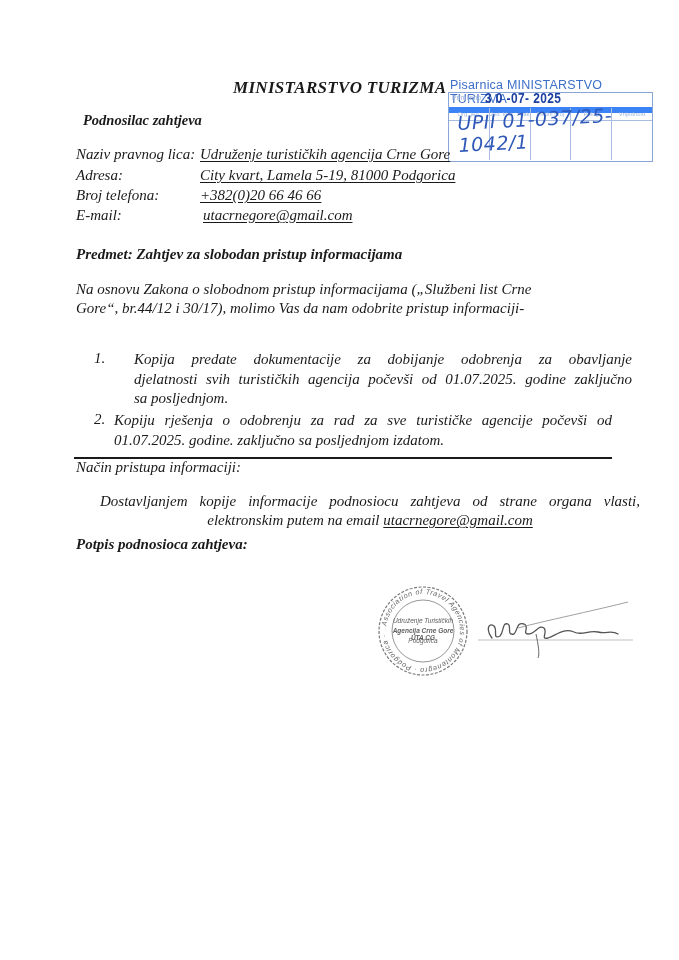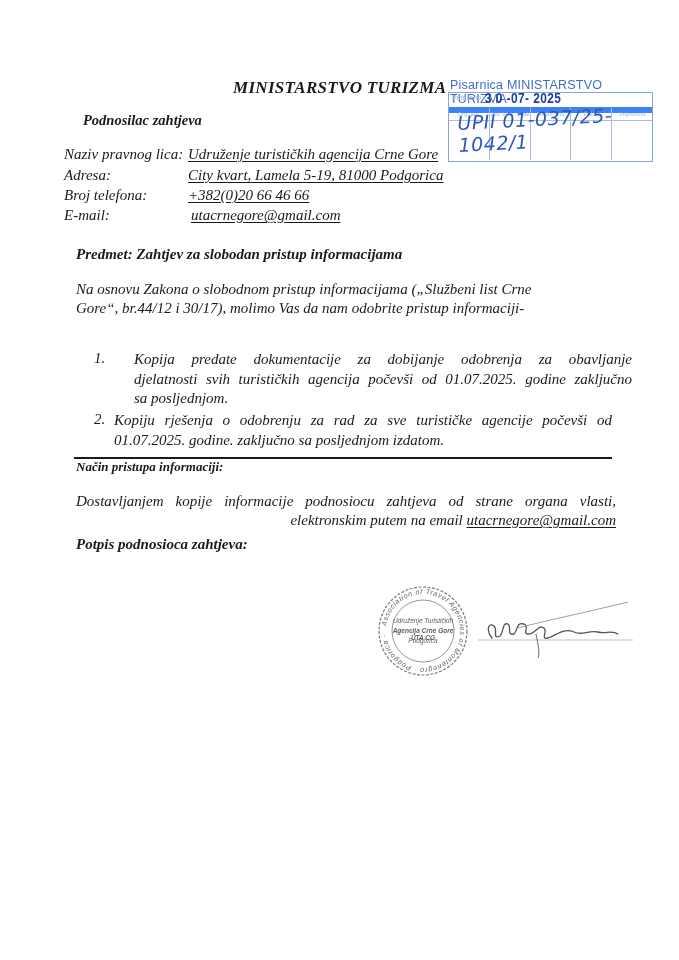--- a/index.html
+++ b/index.html
@@ -6,35 +6,35 @@
     body {
       width: 679px; height: 960px; background: #ffffff; position: relative; overflow: hidden;
       font-family: "Liberation Serif", "DejaVu Serif", serif; color: #1a1a1a;
     }
     .abs { position: absolute; white-space: nowrap; }
     .u { text-decoration: underline; text-underline-offset: 2px; }
 
     #title { left: 233px; top: 78px; font-size: 17px; font-weight: bold; font-style: italic; letter-spacing: 0.3px; }
     #applicant-heading { left: 83px; top: 112px; font-size: 14.5px; font-weight: bold; font-style: italic; }
 
-    .row { position: absolute; left: 64px; font-size: 15px; font-style: italic; height: 20px; width: 560px; }
+    .row { position: absolute; left: 76px; font-size: 15px; font-style: italic; height: 20px; width: 560px; }
     .row .lbl { position: absolute; left: 0; top: 0; }
     .row .val { position: absolute; top: 0; text-decoration: underline; text-underline-offset: 2px; }
 
     #subject { left: 76px; top: 246px; font-size: 15px; font-weight: bold; font-style: italic; }
     .para { position: absolute; left: 76px; width: 540px; font-size: 15px; font-style: italic; line-height: 19px; }
     #intro { top: 280px; }
 
     .li-num { position: absolute; left: 94px; font-size: 15px; font-style: italic; }
     .li-text { position: absolute; left: 114px; width: 498px; font-size: 15px; font-style: italic; line-height: 19.5px; text-align: justify; }
 
     #rule { left: 74px; top: 457px; width: 538px; height: 1.6px; background: #1a1a1a; }
-    #access-heading { left: 76px; top: 459px; font-size: 13px; font-weight: bold; font-style: italic; }
-    #access-text { top: 492px; text-align: justify; }
-    #access-text .last { text-align: right; }
+    #access-heading { left: 76px; top: 459px; font-size: 15px; font-weight: normal; font-style: italic; }
+    #access-text { top: 492px; text-align: justify; margin-left: 24px; }
+    #access-text .last { text-align: center; }
     #signature-heading { left: 76px; top: 536px; font-size: 15px; font-weight: bold; font-style: italic; }
 
     
     #stamp { position: absolute; left: 448px; top: 78px; width: 199px; height: 84px; color: #3a6cc4; font-family: "Liberation Sans", "DejaVu Sans", sans-serif; }
     #stamp-title { position: absolute; left: 2px; top: 0; font-size: 12.5px; letter-spacing: 0.2px; color: #3d6fc7; }
     #stamp-box { position: absolute; left: 0; top: 14px; width: 203px; height: 68px; border: 1px solid #8aa6d8; }
     #stamp-received-row { position: absolute; left: 0; top: 0; width: 203px; height: 14px; border-bottom: 6px solid #3b82f6; }
     #stamp-received-lbl { position: absolute; left: 3px; top: 1px; font-size: 7px; color: #9fb3d9; }
     #stamp-date { position: absolute; left: 36px; top: -3px; font-size: 14px; font-weight: bold; color: #1c3fa0; letter-spacing: 0.5px; font-family: "Liberation Sans Narrow", "Liberation Sans", sans-serif; transform: scaleX(0.85); transform-origin: left; }
     #stamp-cols { position: absolute; left: 0; top: 15px; width: 203px; height: 52px; display: flex; }

